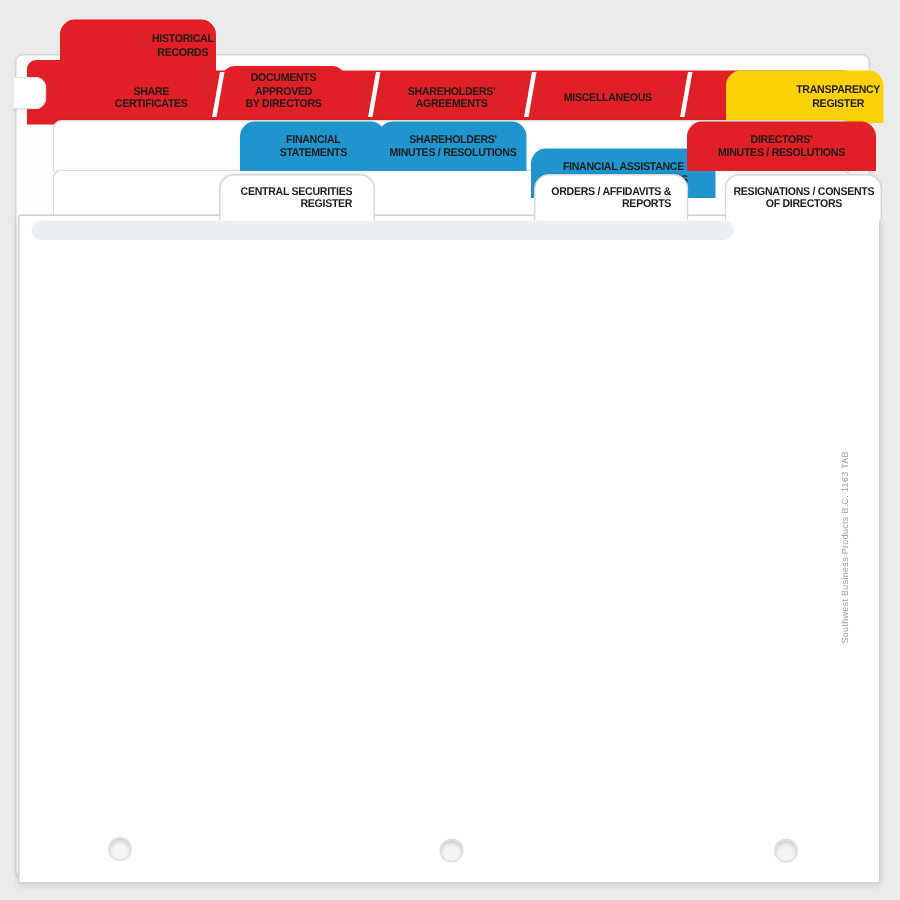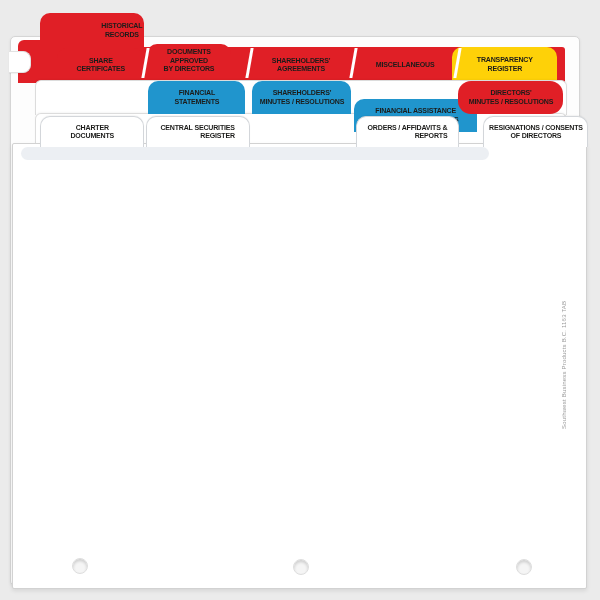--- a/index.html
+++ b/index.html
@@ -99,53 +99,49 @@
     <span class="lbl">DOCUMENTS APPROVED
 BY DIRECTORS</span>
   </div>
   <div class="tab red z3" style="left:251px;top:48px;width:101px;height:34px;">
     <span class="lbl">SHAREHOLDERS'
 AGREEMENTS</span>
   </div>
   <div class="tab red z3" style="left:355px;top:48px;width:101px;height:34px;justify-content:center;">
     <span class="lbl">MISCELLANEOUS</span>
   </div>
-  <div class="tab yellow z3" style="left:452px;top:47px;width:105px;height:35px;">
+  <div class="tab yellow z3" style="left:484px;top:47px;width:105px;height:35px;justify-content:flex-end;">
     <span class="lbl">TRANSPARENCY
 REGISTER</span>
   </div>
 
   <div class="sep" style="left:144px;top:48px;height:30px;"></div>
   <div class="sep" style="left:248px;top:48px;height:30px;"></div>
   <div class="sep" style="left:352px;top:48px;height:30px;"></div>
   <div class="sep" style="left:456px;top:48px;height:30px;"></div>
 
   <div class="band r3"></div>
-  <div class="tab blue z7" style="left:148px;top:81px;width:97px;height:33px;">
+  <div class="tab blue z7" style="left:160px;top:81px;width:97px;height:33px;">
     <span class="lbl">FINANCIAL
 STATEMENTS</span>
   </div>
   <div class="tab blue z7" style="left:252px;top:81px;width:99px;height:33px;">
     <span class="lbl">SHAREHOLDERS'
 MINUTES / RESOLUTIONS</span>
   </div>
   <div class="tab blue z7" style="left:354px;top:99px;width:123px;height:33px;">
     <span class="lbl">FINANCIAL ASSISTANCE
 DIRECTOR DISCLOSURES</span>
   </div>
-  <div class="tab red z7" style="left:458px;top:81px;width:105px;height:33px;border-radius:13px;">
+  <div class="tab red z7" style="left:458px;top:81px;width:126px;height:33px;">
     <span class="lbl">DIRECTORS'
 MINUTES / RESOLUTIONS</span>
   </div>
 
   <div class="band r4"></div>
-  <div class="tab white z9" style="left:40px;top:116px;width:102px;height:30px;">
-    <span class="lbl">CHARTER
-DOCUMENTS</span>
-  </div>
   <div class="tab white z9" style="left:146px;top:116px;width:102px;height:30px;text-align:right;">
     <span class="lbl">CENTRAL SECURITIES
 REGISTER</span>
   </div>
   <div class="tab white z9" style="left:356px;top:116px;width:101px;height:30px;text-align:right;">
     <span class="lbl">ORDERS / AFFIDAVITS &amp;
 REPORTS</span>
   </div>
   <div class="tab white z9" style="left:483px;top:116px;width:103px;height:30px;">
     <span class="lbl">RESIGNATIONS / CONSENTS

